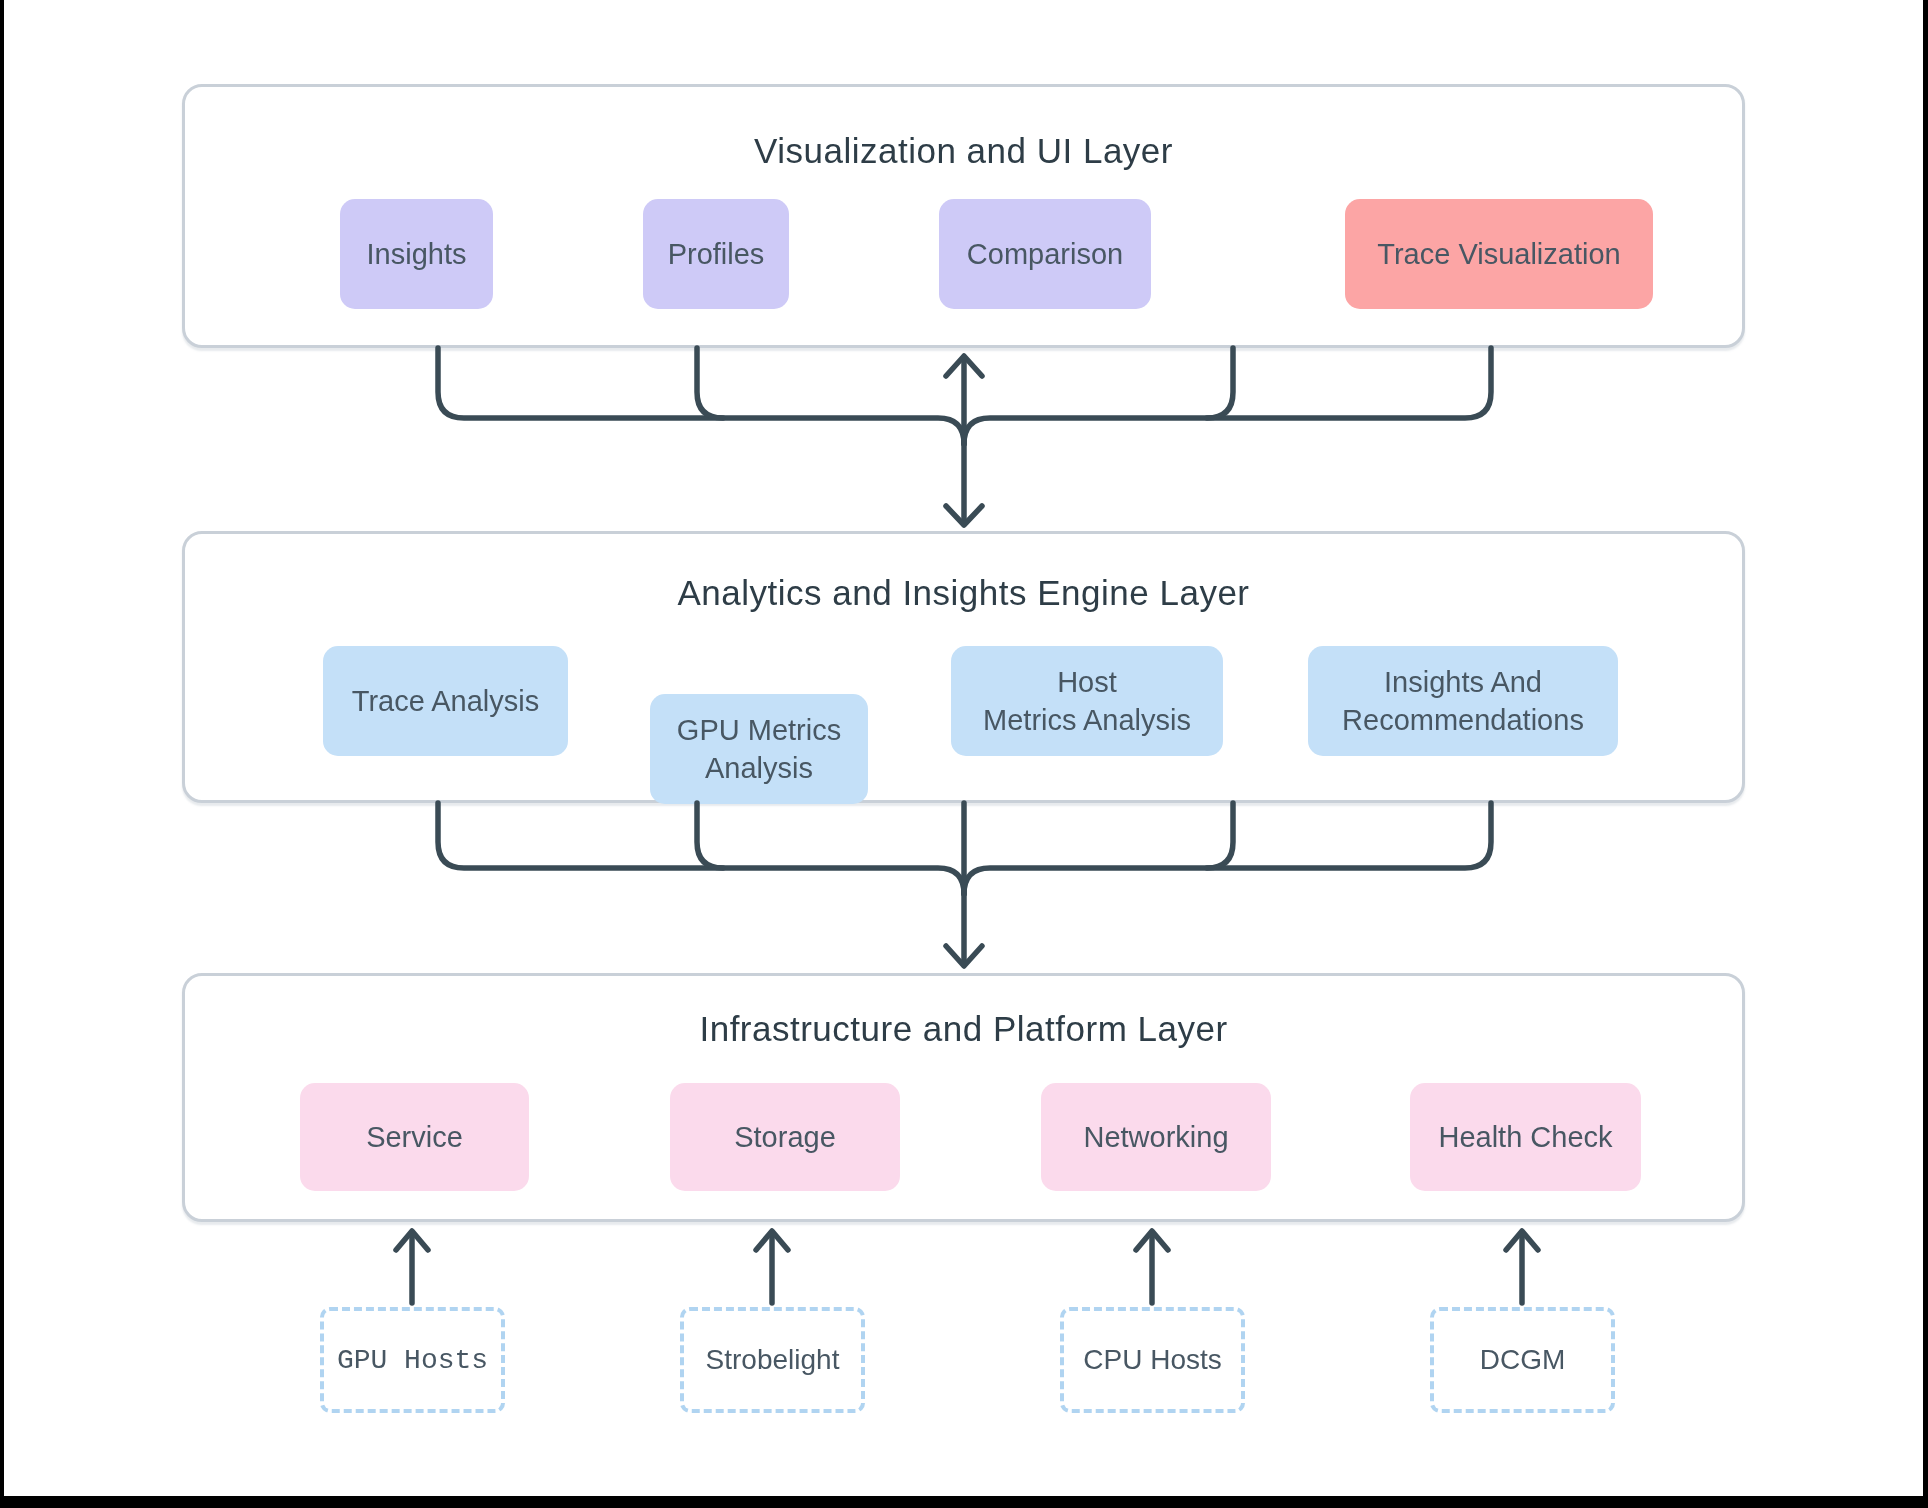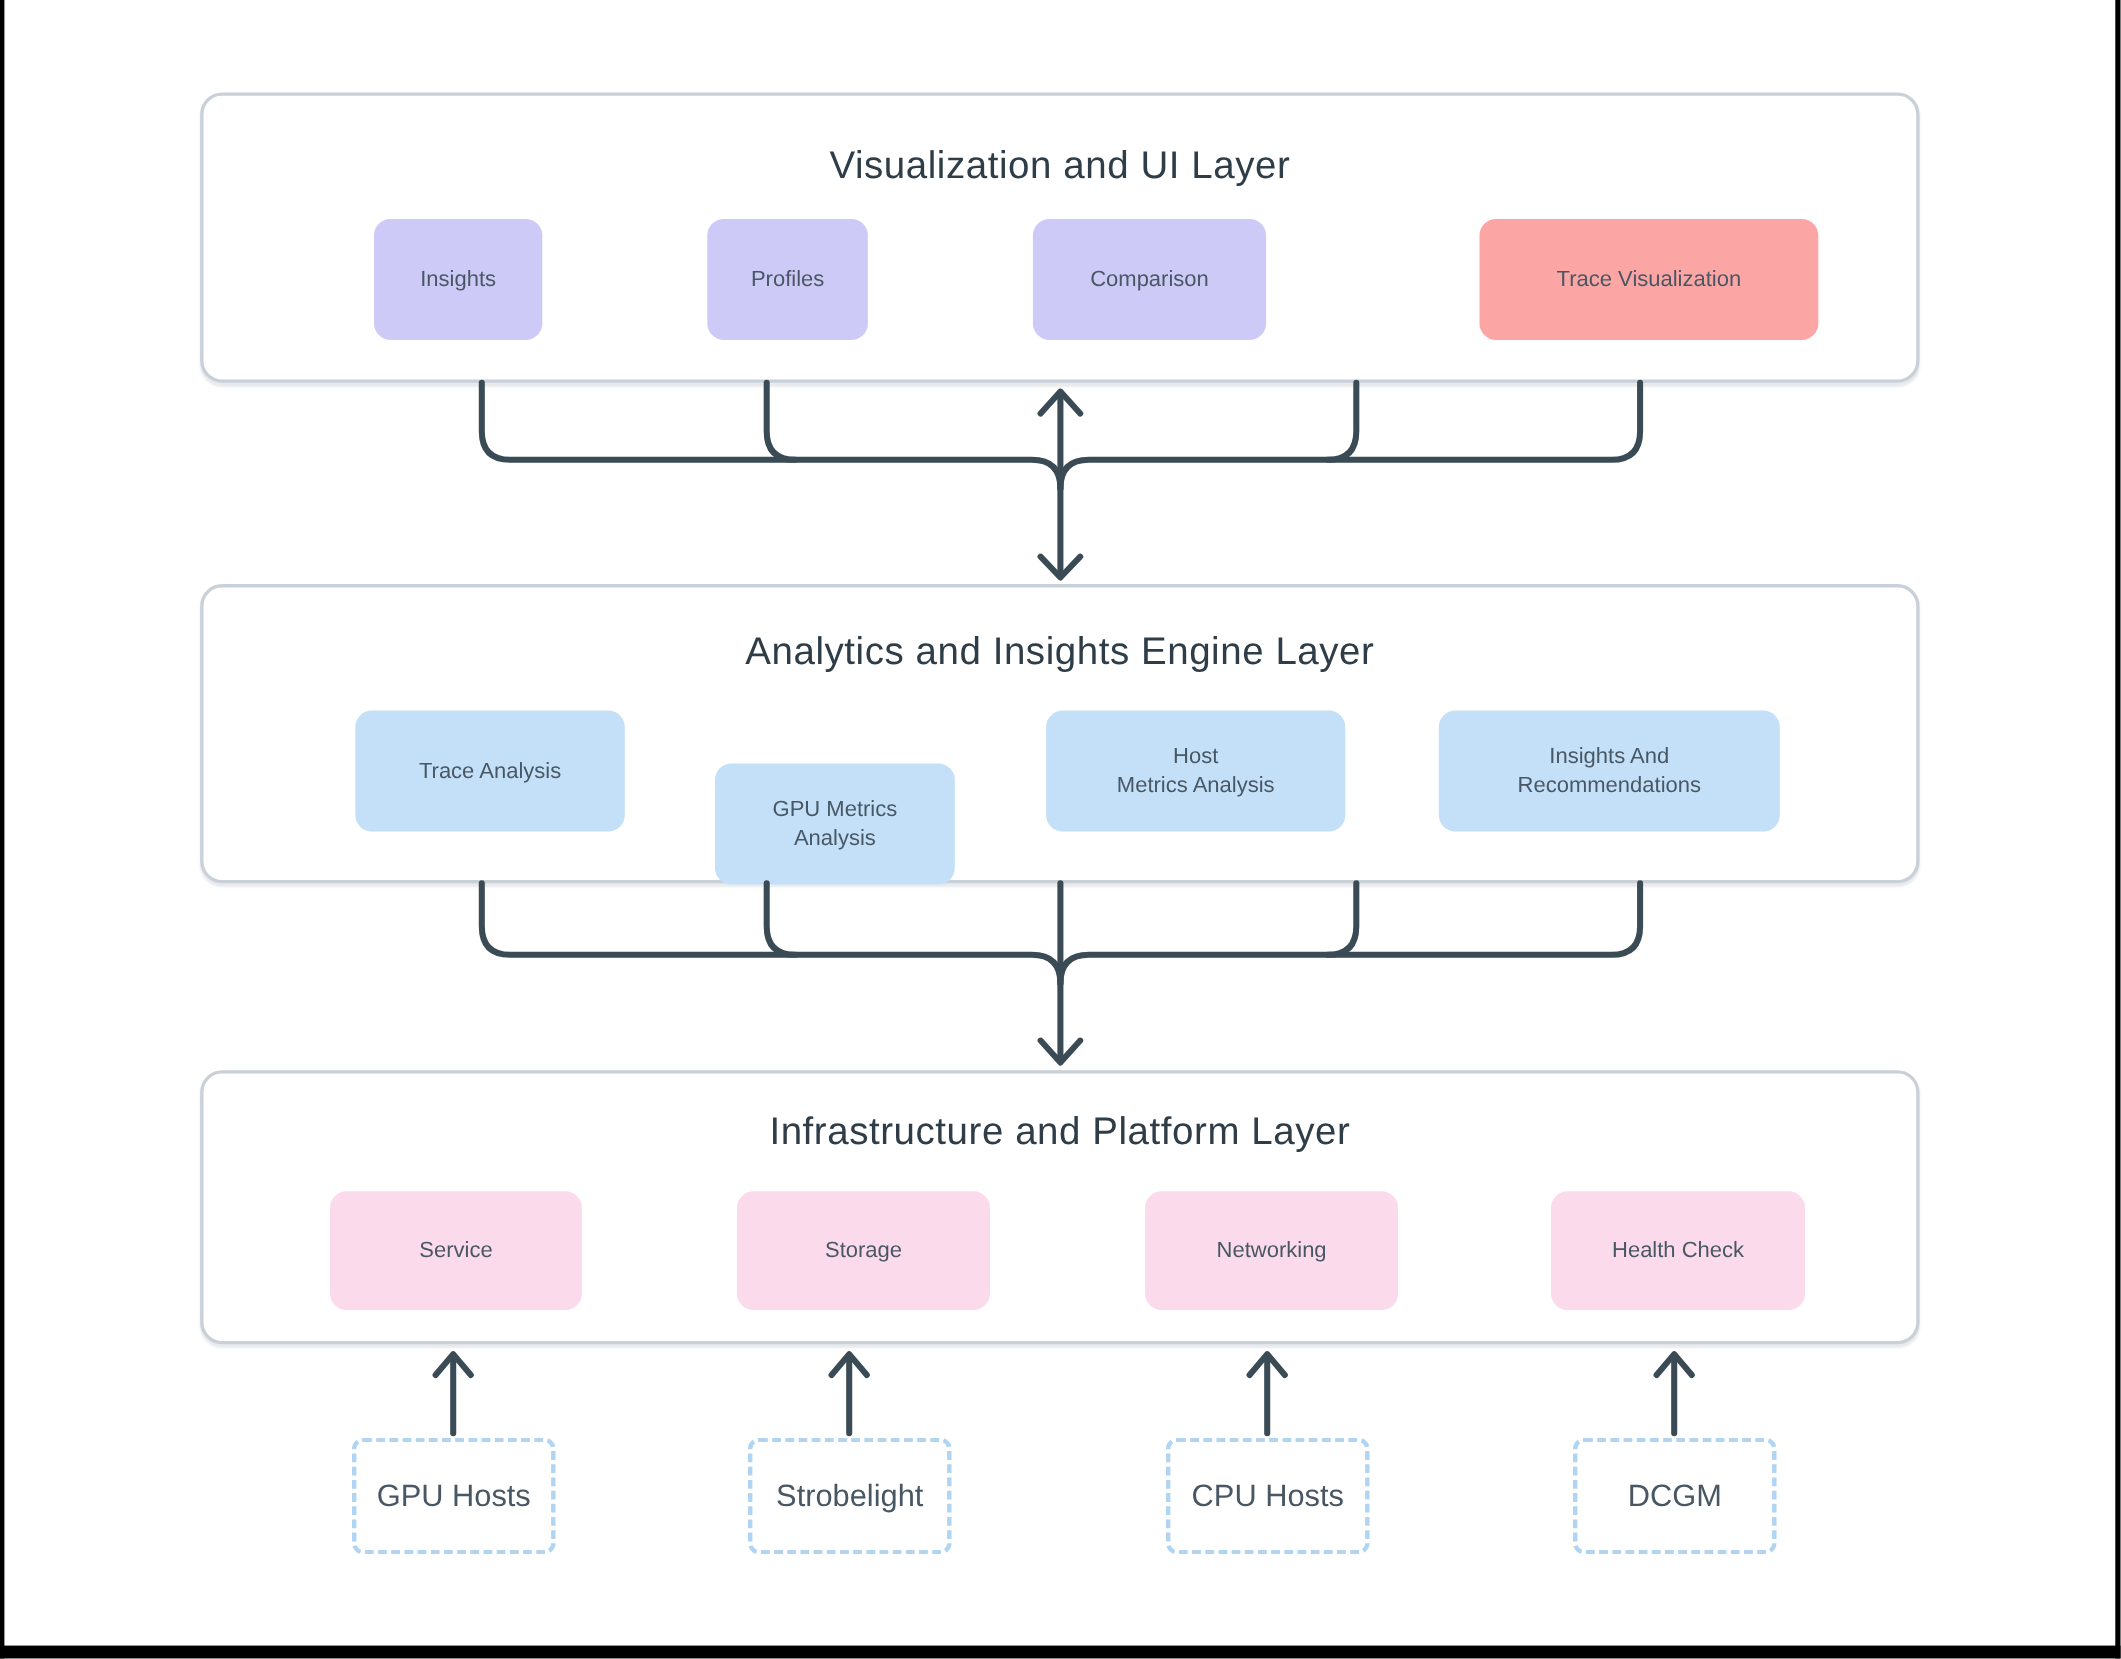--- a/index.html
+++ b/index.html
@@ -33,21 +33,21 @@
     letter-spacing:0.5px;
     color:var(--title-text,#2e3d47);
   }
   .node{
     position:absolute;
     border-radius:15px;
     display:flex;
     flex-direction:column;
     align-items:center;
     justify-content:center;
-    font-size:20px;
+    font-size:29px;
     line-height:1.32;
     color:var(--label-text,#485763);
     text-align:center;
   }
   .node span{white-space:nowrap;}
   .source{
     position:absolute;
     box-sizing:border-box;
     border:4px dashed var(--source-border,#b0d4f1);
     border-radius:10px;
@@ -128,21 +128,21 @@
         <div class="node" style="left: 856px; top: 107px; width: 230px; height: 108px; background: rgb(251, 218, 236);">
           <span>Networking</span>
         </div>
         <div class="node" style="left: 1225px; top: 107px; width: 231px; height: 108px; background: rgb(251, 218, 236);">
           <span>Health Check</span>
         </div>
       </div>
   </section>
 
   <div>
-      <div class="source" style="left: 320px; top: 1307px; width: 185px; height: 106px;">
+      <div class="source" style="left: 320px; top: 1307px; width: 185px; height: 106px; font-family: Liberation Mono, monospace;">
         <span>GPU Hosts</span>
       </div>
       <div class="source" style="left: 680px; top: 1307px; width: 185px; height: 106px;">
         <span>Strobelight</span>
       </div>
       <div class="source" style="left: 1060px; top: 1307px; width: 185px; height: 106px;">
         <span>CPU Hosts</span>
       </div>
       <div class="source" style="left: 1430px; top: 1307px; width: 185px; height: 106px;">
         <span>DCGM</span>

